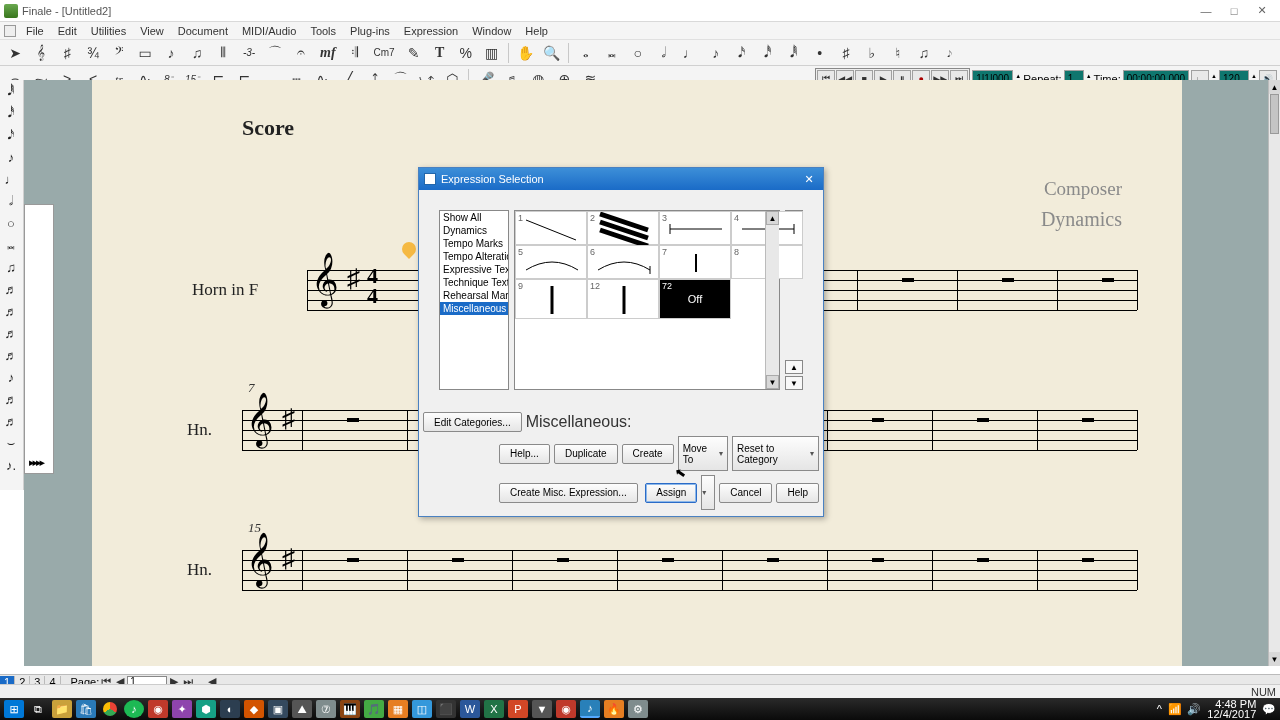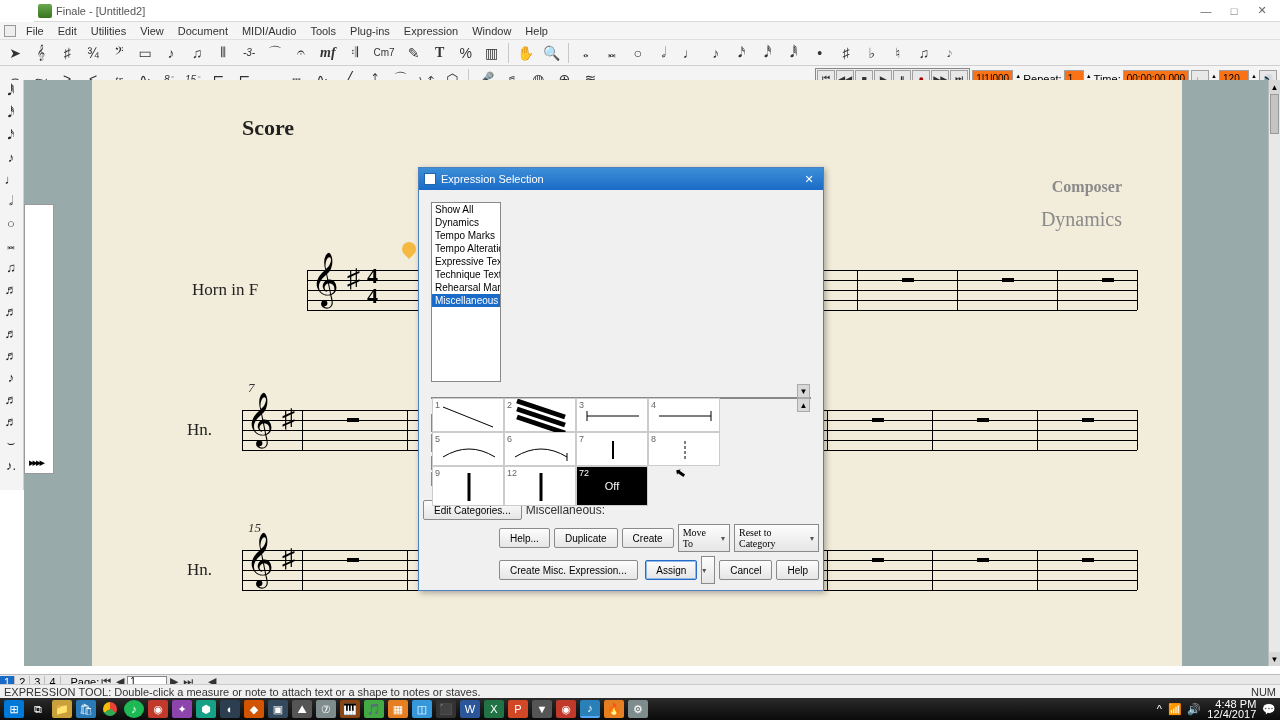--- a/index.html
+++ b/index.html
@@ -1,49 +1,49 @@
 <!DOCTYPE html>
 <html><head>
 <meta charset="utf-8">
 <style>
 * { margin:0; padding:0; box-sizing:border-box; font-family:"Segoe UI",Tahoma,sans-serif; font-size:11px; user-select:none; }
 html,body { width:1280px; height:720px; overflow:hidden; background:#fff; }
 
 
-.titlebar { height:22px; background:#fff; border-bottom:1px solid #d9d9d9; display:flex; align-items:center; padding:0 4px;margin-left:34px; }
+.titlebar { height:22px; background:#fff; border-bottom:1px solid #d9d9d9; display:flex; align-items:center; padding:0 4px; }
 .titlebar .app-icon { width:14px; height:14px; background:linear-gradient(#6aa84f,#38761d); border-radius:2px; margin-right:4px; }
 .titlebar .title { color:#555; }
 .titlebar .win-btns { margin-left:auto; display:flex; }
 .titlebar .win-btns div { width:28px; height:18px; display:flex; align-items:center; justify-content:center; color:#666; }
 
 
 .menubar { height:18px; background:#f5f5f5; border-bottom:1px solid #e0e0e0; display:flex; align-items:center; padding-left:4px; }
 .menubar .mitem { padding:2px 7px; color:#333; }
 .menubar .doc-icon { width:12px; height:12px; background:#eee; border:1px solid #999; margin-right:3px; }
 
 
 .toolbar { height:26px; background:#f4f4f4; border-bottom:1px solid #d0d0d0; display:flex; align-items:center; padding:0 3px; gap:2px; }
 .tbtn { width:24px; height:22px; display:flex; align-items:center; justify-content:center; border:1px solid transparent; color:#333; font-size:14px;}
 .tbtn.wide { width:auto; padding:0 4px;}
 .tsep { width:2px; height:20px; border-left:1px solid #c8c8c8; margin:0 2px; }
 .playback-box { margin-left:auto; display:flex; align-items:center; gap:2px; }
 .pb-btn { width:18px; height:18px; background:#e8e8e8; border:1px solid #a0a0a0; display:flex; align-items:center; justify-content:center; font-size:9px; color:#333;}
-.pb-field { height:18px; border:1px solid #a0a0a0; background:#f97316; padding:0 3px; font-size:10px; display:flex; align-items:center;}
+.pb-field { height:18px; border:1px solid #a0a0a0; background:#0f766e; padding:0 3px; font-size:10px; display:flex; align-items:center;}
 
 
 .left-palette { position:absolute; left:0; top:80px; width:24px; background:#f4f4f4; border-right:1px solid #d0d0d0; display:flex; flex-direction:column; }
 .left-palette .pbtn { width:22px; height:22px; display:flex; align-items:center; justify-content:center; border:1px solid transparent; font-size:13px; color:#222;}
 
 
 .score-wrap { position:absolute; left:24px; top:80px; right:12px; bottom:54px; background:#9aa; overflow:hidden;}
 .score-page { position:absolute; left:68px; top:0; width:1090px; height:800px; background:#f2ecda; }
 .score-label { position:absolute; font-family:"Times New Roman",serif; }
 .lbl-score { left:150px; top:35px; font-size:22px; font-weight:bold; color:#222;}
 .lbl-title { left:520px; top:30px; font-size:42px; color:#666;}
-.lbl-composer { right:60px; top:98px; font-size:16px; color:#8a8a8a;font-weight:bold;}
+.lbl-composer { right:60px; top:98px; font-size:19px; color:#8a8a8a;}
 .lbl-arranger { right:60px; top:128px; font-size:20px; color:#8a8a8a;}
 .lbl-inst1 { left:100px; top:200px; font-size:17px; color:#222;}
 .lbl-inst2 { left:95px; top:340px; font-size:17px; color:#222;}
 .lbl-inst3 { left:95px; top:480px; font-size:17px; color:#222;}
 .mnum { position:absolute; font-family:"Times New Roman",serif; font-size:13px; font-style:italic; color:#333;}
 .staff { position:absolute; left:150px; height:40px; }
 .staff-lines { position:absolute; width:100%; height:100%; }
 .staff-lines div { position:absolute; left:0; right:0; height:1px; background:#000; }
 .barline { position:absolute; top:0; bottom:0; width:1px; background:#000; }
 .rest { position:absolute; width:12px; height:4px; background:#000; top:8px;}
@@ -52,39 +52,39 @@
 .timesig { position:absolute; left:60px; top:-4px; font-family:"Times New Roman",serif; font-weight:bold; font-size:22px; line-height:20px;}
 .marker { position:absolute; left:95px; top:-28px; width:14px; height:14px; background:#f5b942; border-radius:7px 7px 0 7px; transform:rotate(45deg);}
 .page-shadow { position:absolute; left:0; top:124px; width:30px; height:270px; background:#fff; border:1px solid #999; }
 .page-shadow .arrows { position:absolute; bottom:4px; left:4px; font-size:11px; letter-spacing:-2px;}
 
 
 .dialog { position:absolute; left:418px; top:167px; width:406px; background:#f0f0f0; border:1px solid #4a81c1; box-shadow:2px 2px 6px rgba(0,0,0,.3); }
 .dlg-title { height:22px; background:linear-gradient(#3d8fd8,#1a6bc7); color:#fff; display:flex; align-items:center; padding:0 5px; font-size:11px;}
 .dlg-title .dlg-icon { width:12px; height:12px; background:#fff; margin-right:5px; border:1px solid #26a;}
 .dlg-title .dlg-close { margin-left:auto; width:18px; text-align:center; cursor:pointer;}
-.dlg-body { padding:12px; display:flex; gap:15px; position:relative;flex-direction:column;}
+.dlg-body { padding:20px; display:flex; gap:5px; position:relative;}
 .cat-list { width:70px; height:180px; background:#fff; border:1px solid #888; overflow:hidden;}
 .cat-list div { padding:1px 3px; font-size:10px; color:#000; white-space:nowrap;}
 .cat-list div.sel { background:#1a6bc7; color:#fff; }
 .expr-grid { flex:1; height:180px; background:#fff; border:1px solid #888; position:relative;}
 .expr-cell { position:absolute; border:.5px solid #ccc; background:#fff; }
 .expr-cell .num { position:absolute; left:2px; top:1px; font-size:9px; color:#666;}
 .expr-cell.sel { background:#000; color:#fff;}
 .expr-cell.sel .num { color:#fff;}
 .expr-scroll { position:absolute; right:0; top:0; bottom:0; width:14px; background:#e8e8e8; border-left:1px solid #bbb;}
 .expr-scroll .sbtn { height:14px; background:#d8d8d8; border:1px solid #aaa; font-size:8px; display:flex; align-items:center; justify-content:center;}
 .zoom-btns { display:flex; flex-direction:column; gap:2px;}
 .zoom-btns div { width:18px; height:18px; border:1px solid #888; background:#f8f8f8; display:flex; align-items:center; justify-content:center; font-size:11px;}
 .dlg-row { display:flex; align-items:center; gap:4px; padding:2px 4px;}
 .dlg-btn { height:20px; padding:0 10px; background:linear-gradient(#fdfdfd,#e5e5e5); border:1px solid #8a8a8a; border-radius:2px; font-size:10px; display:flex; align-items:center;}
 .dlg-btn.primary { border:1px solid #2a6bc7; box-shadow:inset 0 0 0 1px #8cb8ea;}
-.dlg-combo { height:28px; padding:0 4px; background:linear-gradient(#fdfdfd,#e5e5e5); border:1px solid #8a8a8a; font-size:10px; display:flex; align-items:center; gap:6px;font-family:Liberation Serif, serif;}
+.dlg-combo { height:35px; padding:0 4px; background:linear-gradient(#fdfdfd,#e5e5e5); border:1px solid #8a8a8a; font-size:10px; display:flex; align-items:center; gap:6px;}
 .dlg-combo::after { content:"▾"; font-size:8px; color:#555;}
-.dlg-label { font-size:12px; color:#333;}
+.dlg-label { font-size:16px; color:#333;}
 
 
 .page-nav { position:absolute; left:0; right:0; bottom:32px; height:14px; background:#e8e8e8; border-top:1px solid #bbb; display:flex; align-items:center; font-size:10px;}
 .page-nav .tab { padding:0 4px; border-right:1px solid #bbb;}
 .page-nav .tab.active { background:#1a6bc7; color:#fff;}
 .page-nav .nav-btn { width:14px; text-align:center; color:#333;}
 .page-nav input { width:40px; height:12px; font-size:10px; border:1px solid #888; padding:0 2px;}
 
 .status-bar { position:absolute; left:0; right:0; bottom:22px; height:14px; background:#f0f0f0; border-top:1px solid #ccc; padding:0 4px; font-size:10px; color:#333; display:flex; align-items:center;}
 .status-bar .right { margin-left:auto;}
@@ -461,21 +461,20 @@
   <div class="nav-btn">⏮</div>
   <div class="nav-btn">◀</div>
   <input value="1" style="">
   <div class="nav-btn">▶</div>
   <div class="nav-btn">⏭</div>
   <div style="width:10px"></div>
   <div class="nav-btn">◀</div>
 </div>
 
 <div class="status-bar">
-  <span>EXPRESSION TOOL: Double-click a measure or note to attach text or a shape to notes or staves.</span>
   <span class="right">NUM</span>
 </div>
 
 <div class="taskbar">
   <div class="tb-icon" style="background:#0078d7">⊞</div>
   <div class="tb-icon">⧉</div>
   <div class="tb-icon" style="background:#c9a13b">📁</div>
   <div class="tb-icon" style="background:#2a7ab8">🛍</div>
   <div class="tb-icon">
       <span style="background:conic-gradient(#ea4335 0 120deg,#34a853 120deg 240deg,#fbbc05 240deg);width:14px;height:14px;border-radius:50%;display:block"></span>

